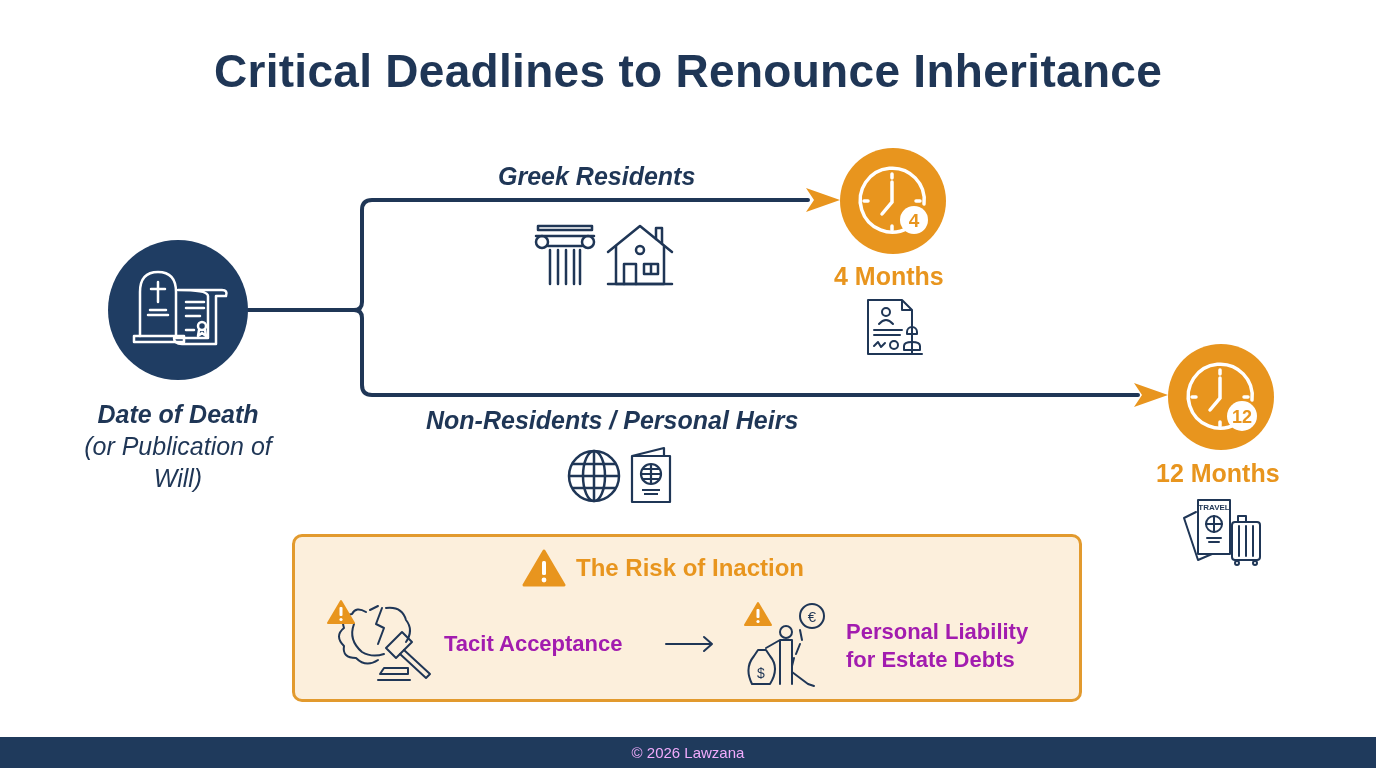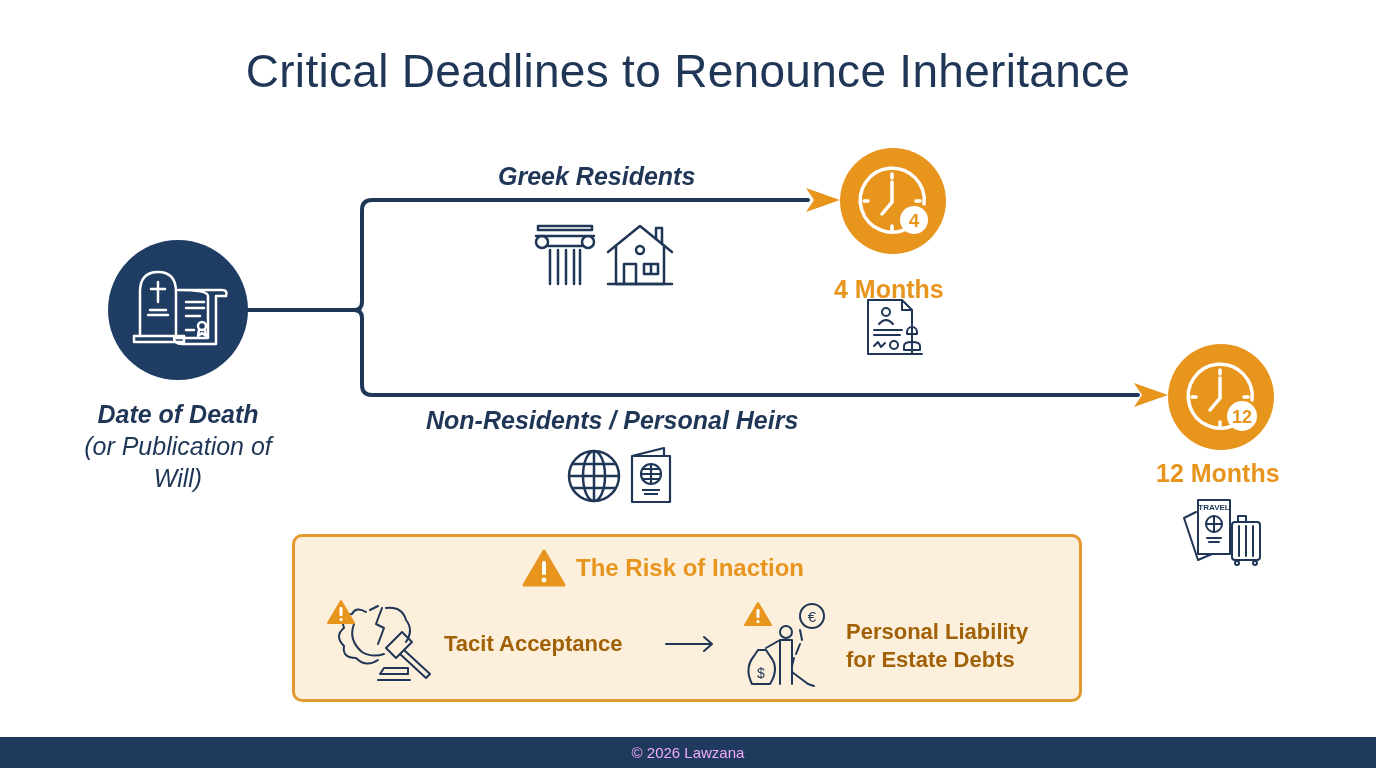--- a/index.html
+++ b/index.html
@@ -1,29 +1,29 @@
 <!DOCTYPE html>
 <html><head>
 <meta charset="utf-8">
 <style>
   html, body { margin:0; padding:0; }
   body { width:1376px; height:768px; background:#ffffff; position:relative; overflow:hidden;
          font-family:"Liberation Sans", "DejaVu Sans", sans-serif; color:#1f3656; }
   .abs { position:absolute; }
-  .title { left:0; width:1376px; top:44px; text-align:center; font-size:46px; font-weight:400; color:#1f3656; letter-spacing:0.3px; }
+  .title { left:0; width:1376px; top:44px; text-align:center; font-size:46px; font-weight:700; color:#1f3656; letter-spacing:0.3px; }
   .connector { left:0; top:0; width:1376px; height:768px; }
   .start-circle { left:108px; top:240px; width:140px; height:140px; border-radius:50%; background:#1f3d63; }
   .start-label { left:60px; width:236px; top:398px; text-align:center; font-size:25px; line-height:32px; color:#1f3656;font-style:italic; }
   .start-label .bold { font-weight:700; display:block; }
   .branch-label { font-size:25px; font-weight:700; color:#1f3656; white-space:nowrap;font-style:italic; }
   .clock { border-radius:50%; background:#e8951e; }
   .months { font-size:25px; font-weight:700; color:#e8951e; white-space:nowrap; }
   .risk-box { left:292px; top:534px; width:790px; height:168px; border:3px solid #e29a2e; border-radius:10px; background:#fcefdc; box-sizing:border-box; }
   .risk-title { font-size:24px; font-weight:700; color:#e8951e; white-space:nowrap; }
-  .risk-item { font-size:22px; font-weight:700; color:#a16207; line-height:28px; }
+  .risk-item { font-size:22px; font-weight:700; color:#a21caf; line-height:28px; }
   .footer { left:0; top:737px; width:1376px; height:31px; background:#1f3a5c; color:#f0abfc; text-align:center; font-size:15px; line-height:31px; }
 </style>
 </head>
 <body>
 
 <div class="abs title">Critical Deadlines to Renounce Inheritance</div>
 
 <svg class="abs connector" viewBox="0 0 1376 768">
   <g fill="none" stroke="#1f3656" stroke-width="4" stroke-linecap="round" stroke-linejoin="round">
     <path d="M248 310 H354 Q362 310 362 302 V210 Q362 200 372 200 H808"></path>
@@ -79,21 +79,21 @@
   <svg width="106" height="106" viewBox="0 0 106 106">
     <g fill="none" stroke="#ffffff" stroke-width="3.5" stroke-linecap="round">
       <path d="M68 80 A32 32 0 1 1 84 56"></path>
       <path d="M52 34 V54 L42 66"></path>
       <path d="M52 26 V30 M24 53 H28 M52 78 V82 M76 53 H80"></path>
     </g>
     <circle cx="74" cy="72" r="14" fill="#ffffff"></circle>
     <text x="74" y="79" text-anchor="middle" font-family="Liberation Sans, sans-serif" font-size="19" font-weight="700" fill="#e8951e">4</text>
   </svg>
 </div>
-<div class="abs months" style="left:834px; top:262px;margin-top:13px;">4 Months</div>
+<div class="abs months" style="left:834px; top:262px;">4 Months</div>
 <svg class="abs" style="left:864px; top:298px;" width="66" height="60" viewBox="0 0 66 60">
   <g fill="none" stroke="#1f3656" stroke-width="2" stroke-linecap="round" stroke-linejoin="round">
     <path d="M4 2 H38 L48 12 V56 H4 Z M38 2 V12 H48"></path>
     <circle cx="22" cy="14" r="4"></circle>
       <path d="M15 26 Q22 18 29 26"></path>
     <path d="M10 32 H38 M10 37 H36"></path>
     <path d="M10 48 L14 44 L17 49 L21 45"></path>
     <circle cx="30" cy="47" r="4"></circle>
     <path d="M48 36 V44 M43 34 A5 5 0 0 1 53 34 V36 H43 Z"></path>
     <path d="M40 48 Q40 44 48 44 Q56 44 56 48 V52 H40 Z M38 56 H58"></path>

